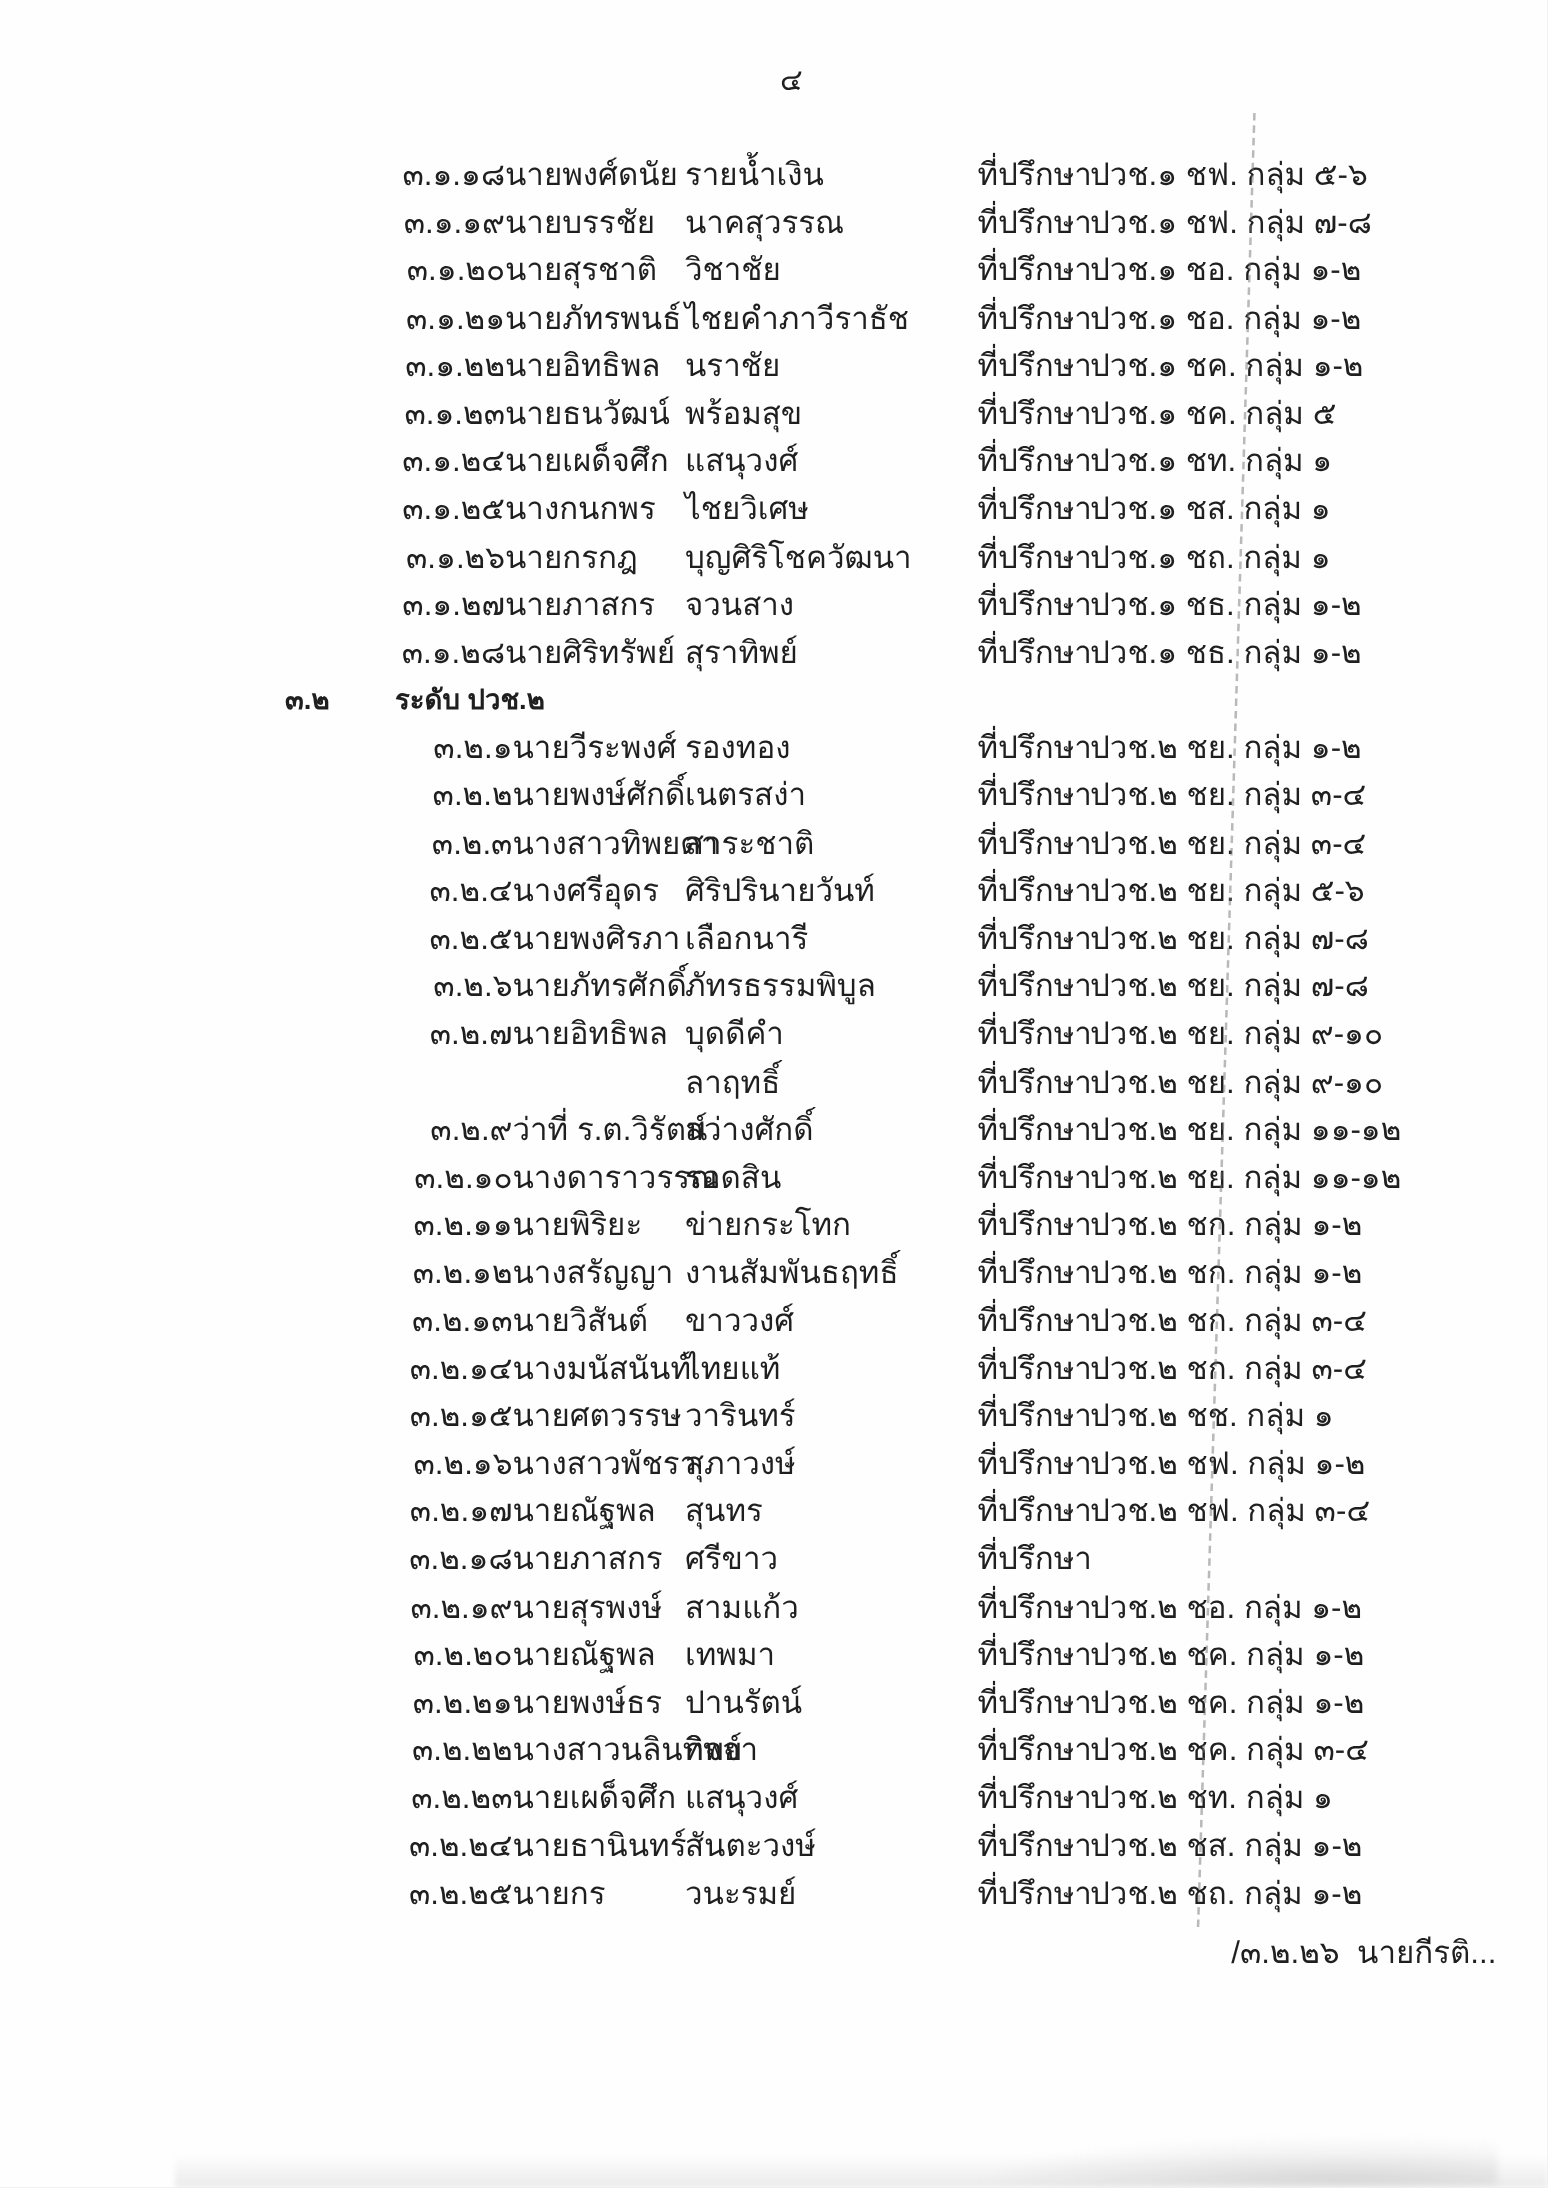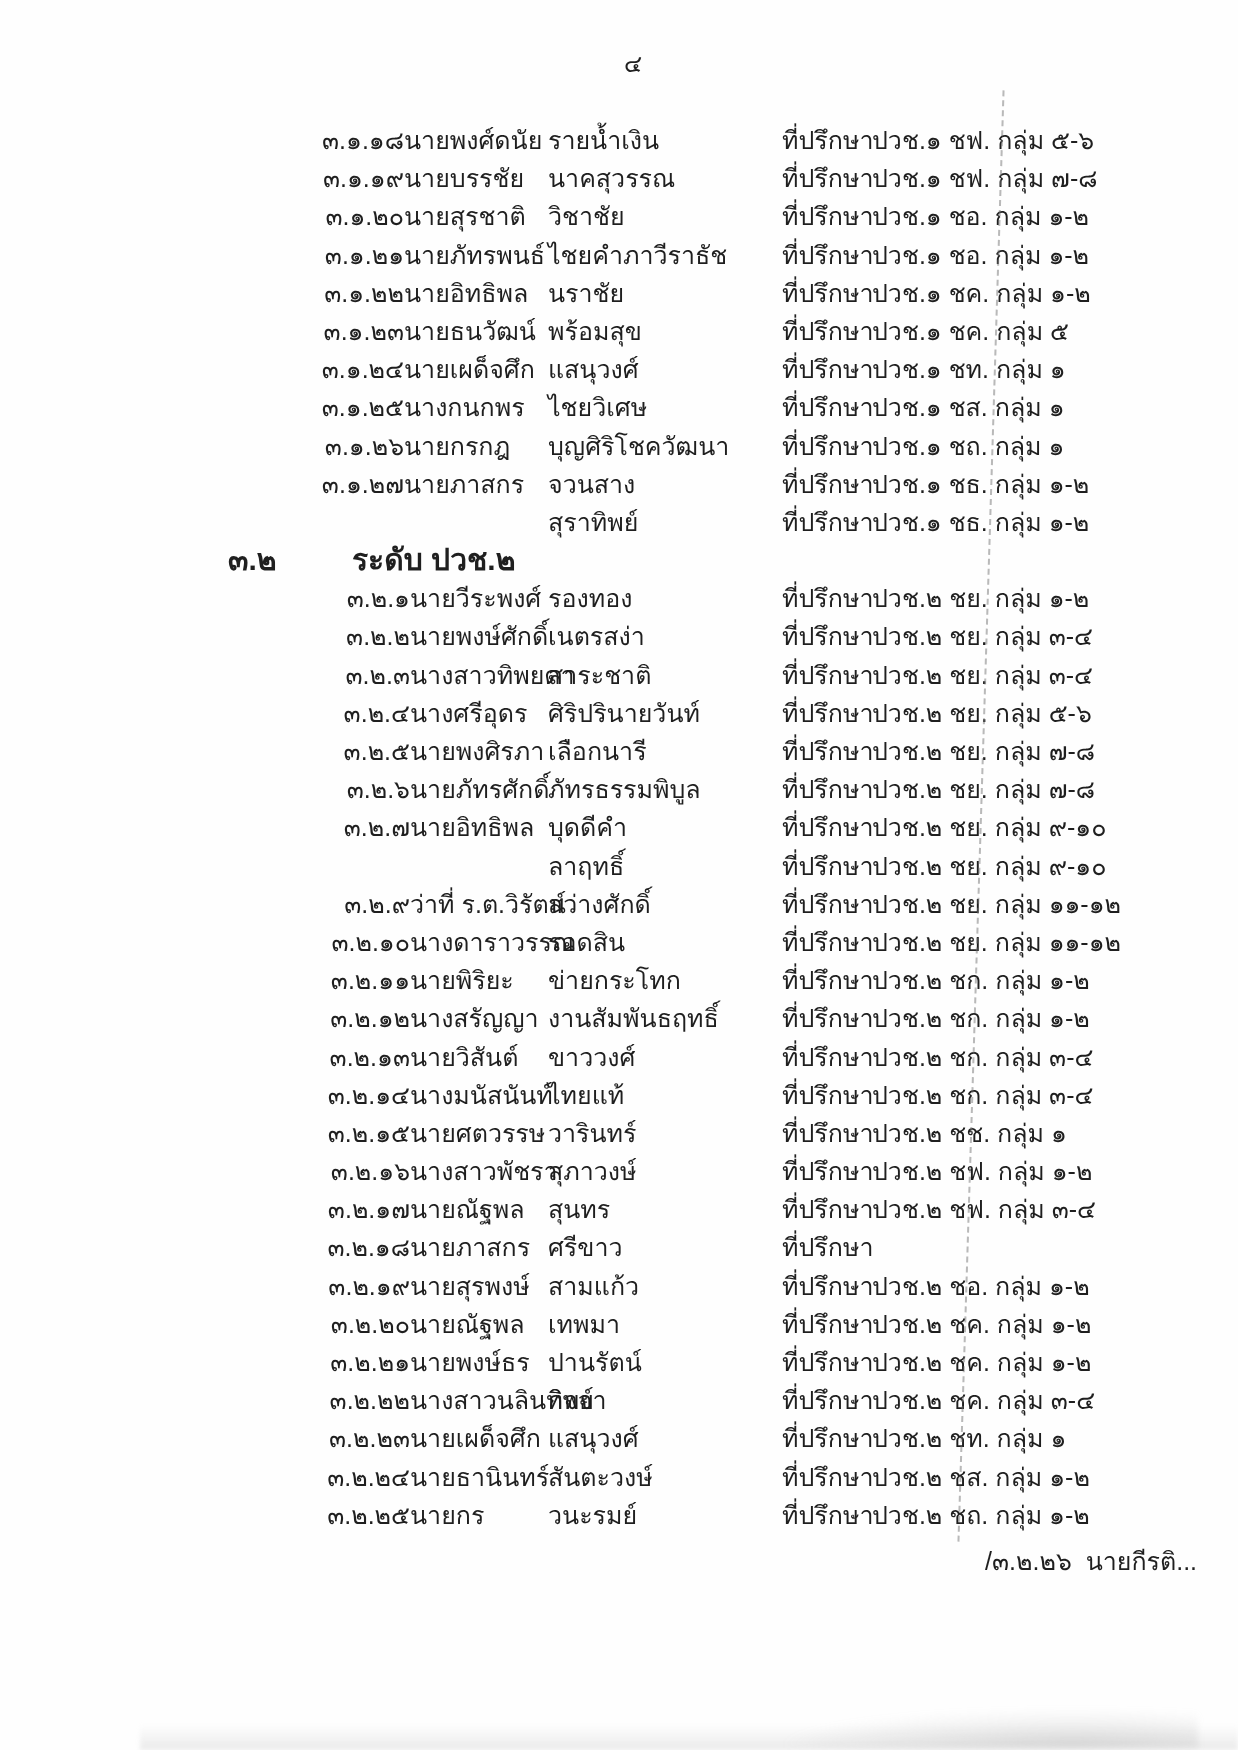--- a/index.html
+++ b/index.html
@@ -22,23 +22,23 @@
   .list{position:absolute;top:121px;left:0;right:16px;text-align:right;}
   .repeat-host{display:contents;}
   .row{position:relative;height:38.2px;line-height:38.2px;white-space:pre;}
   .cell{position:absolute;top:0;height:38.2px;line-height:38.2px;}
   .c1{left:312px;}
   .s32 .c1{left:318px;}
   .num{display:inline-block;min-width:92px;}
   .c2{left:548px;}
   .c3{left:782px;}
   .c4{left:872px;}
-  .header-row{font-weight:700;font-size:30px;}
+  .header-row{font-weight:700;font-size:22px;}
   .h-num{position:absolute;left:228px;top:0;}
-  .h-label{position:absolute;left:316px;top:0;margin-left:36px;}
+  .h-label{position:absolute;left:316px;top:0;}
   .footer{
     position:absolute;left:985px;top:1541px;
     white-space:pre;font-size:25px;
   }
   .crease{
     position:absolute;left:980px;top:90px;height:1452px;width:0;
     border-left:2px dashed rgba(115,115,115,.5);
     transform:rotate(1.78deg);
   }
   .scan-shadow{
@@ -130,20 +130,21 @@
         </div>
       
         <div class="row">
           <span class="cell c1"><span class="num">๓.๑.๒๗</span><span class="nm">นายภาสกร</span></span>
           <span class="cell c2">จวนสาง</span>
           <span class="cell c3">ที่ปรึกษา</span>
           <span class="cell c4">ปวช.๑ ชธ. กลุ่ม ๑-๒</span>
         </div>
       
         <div class="row">
+          <span class="cell c1"><span class="num">๓.๑.๒๘</span><span class="nm">นายศิริทรัพย์</span></span>
           <span class="cell c2">สุราทิพย์</span>
           <span class="cell c3">ที่ปรึกษา</span>
           <span class="cell c4">ปวช.๑ ชธ. กลุ่ม ๑-๒</span>
         </div>
       </div>
 
     <div class="row header-row">
       <span class="h-num">๓.๒</span>
       <span class="h-label">ระดับ ปวช.๒</span>
     </div>

